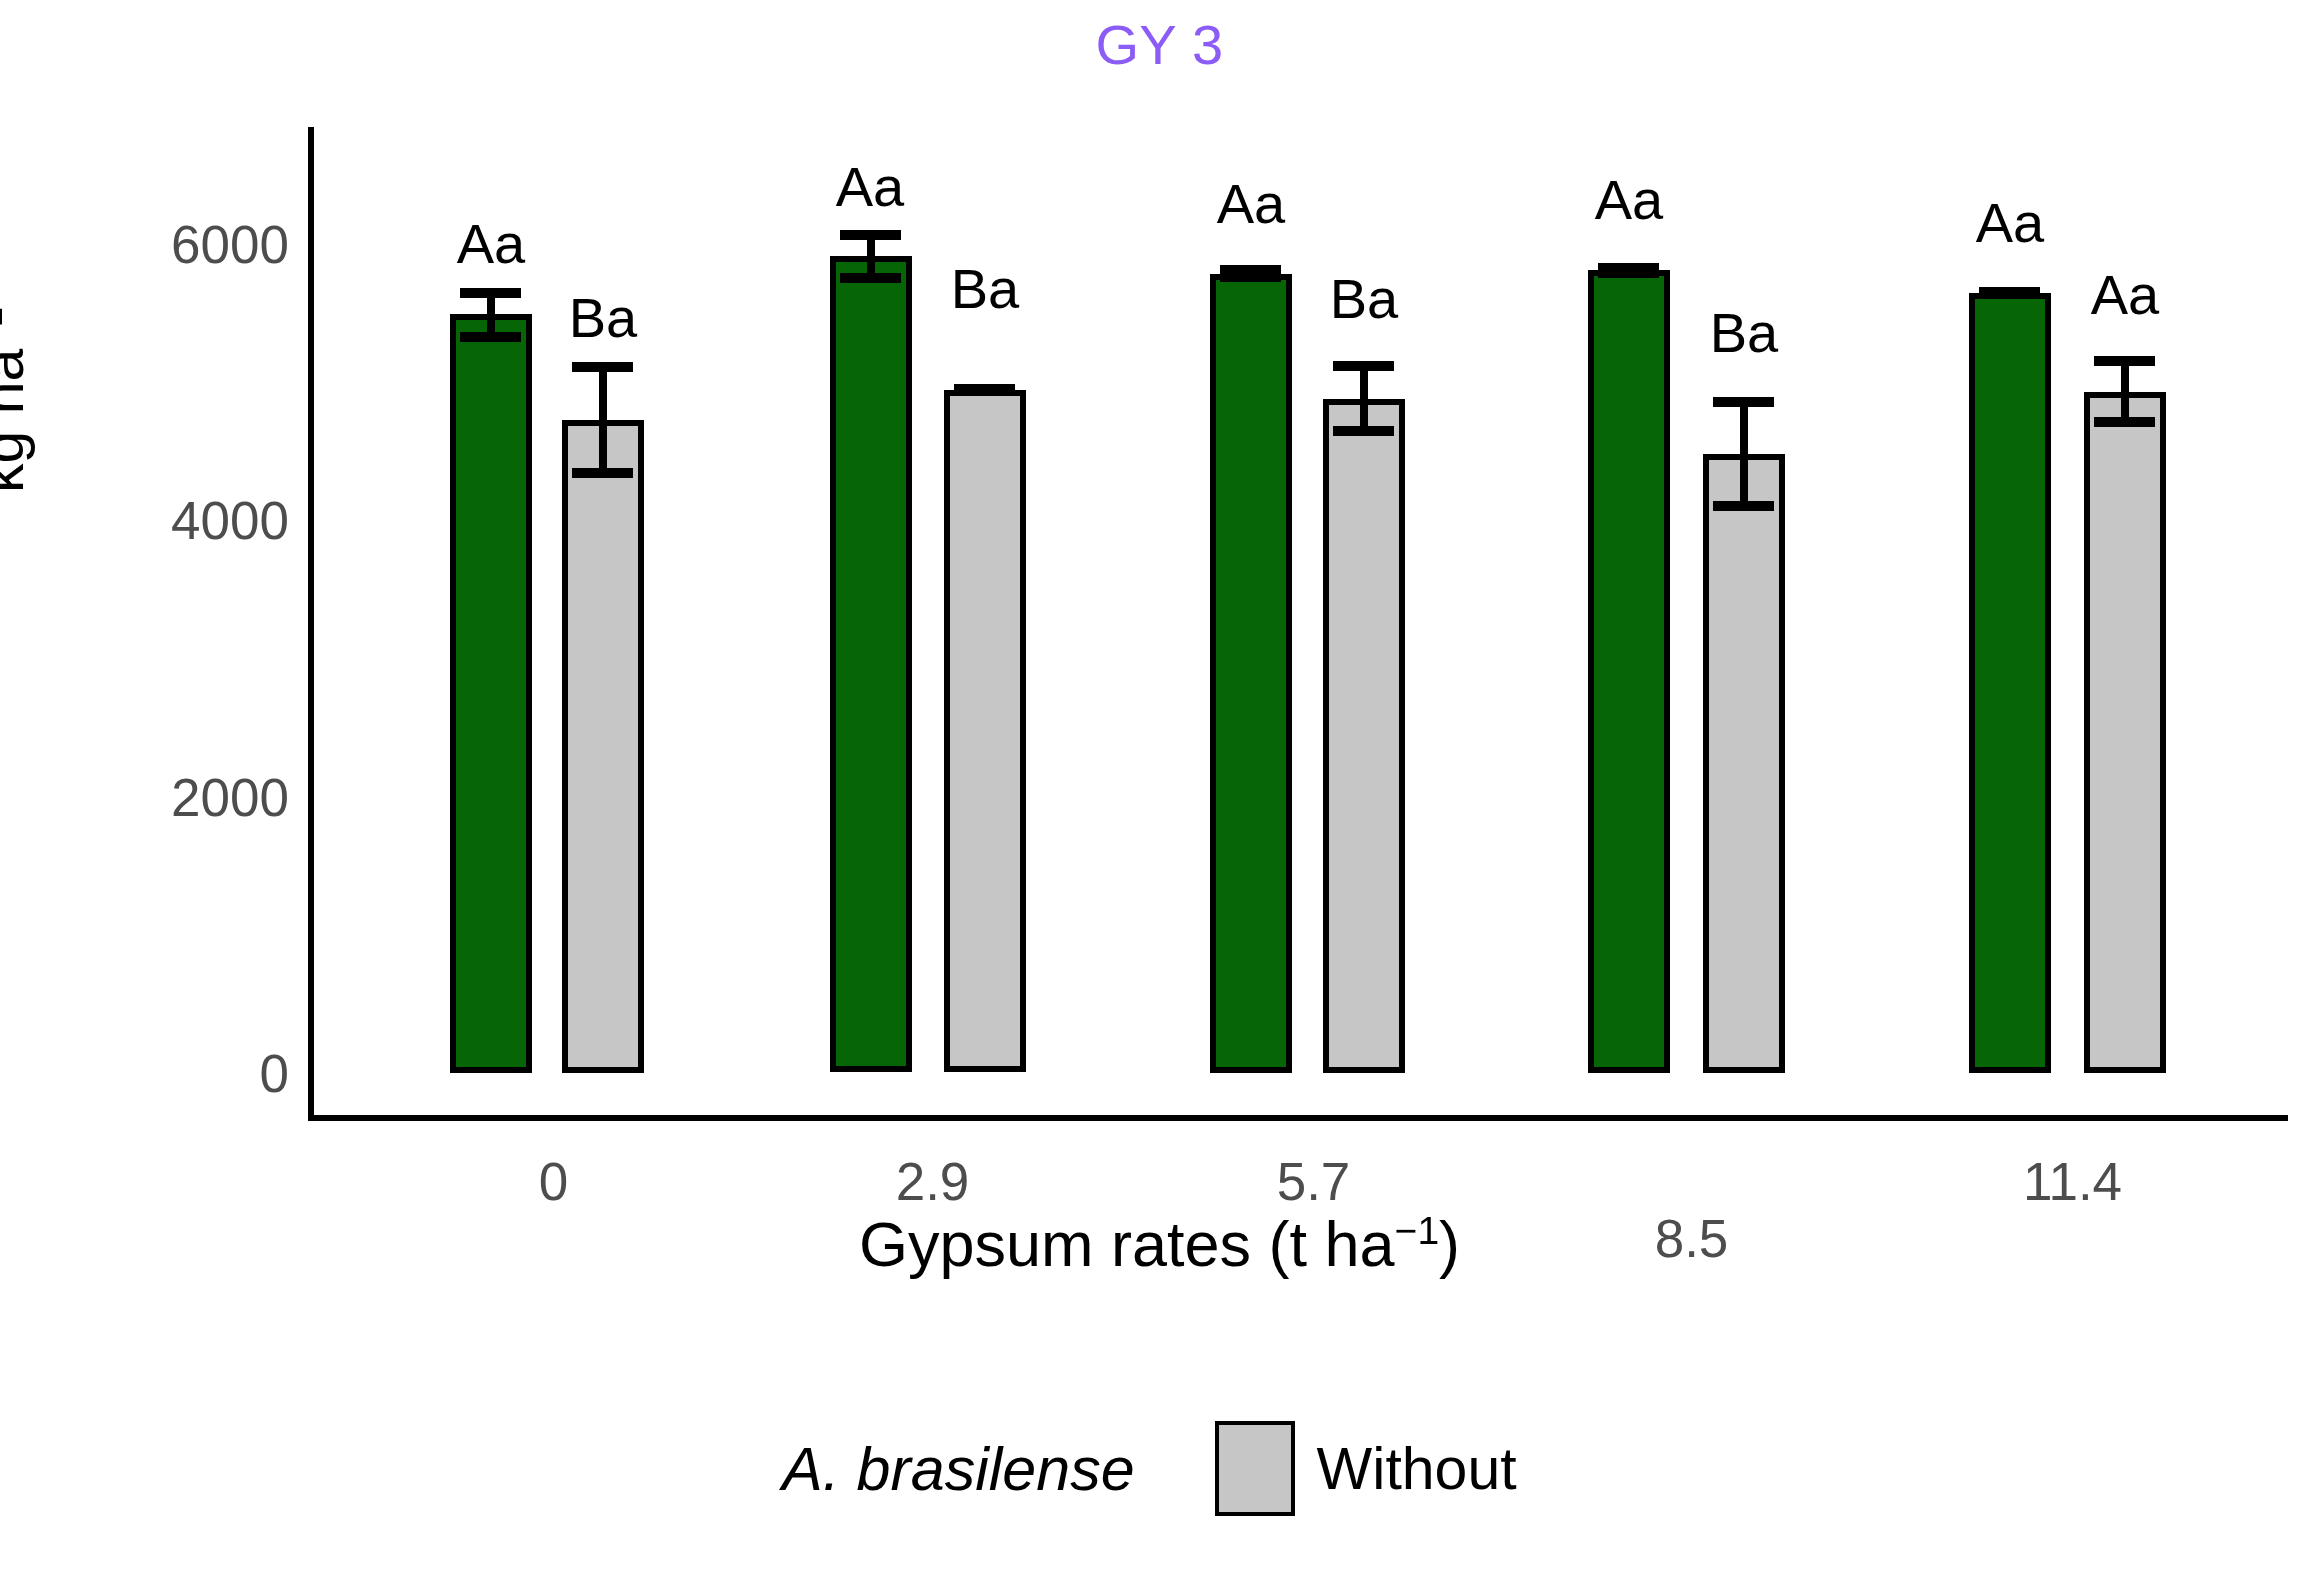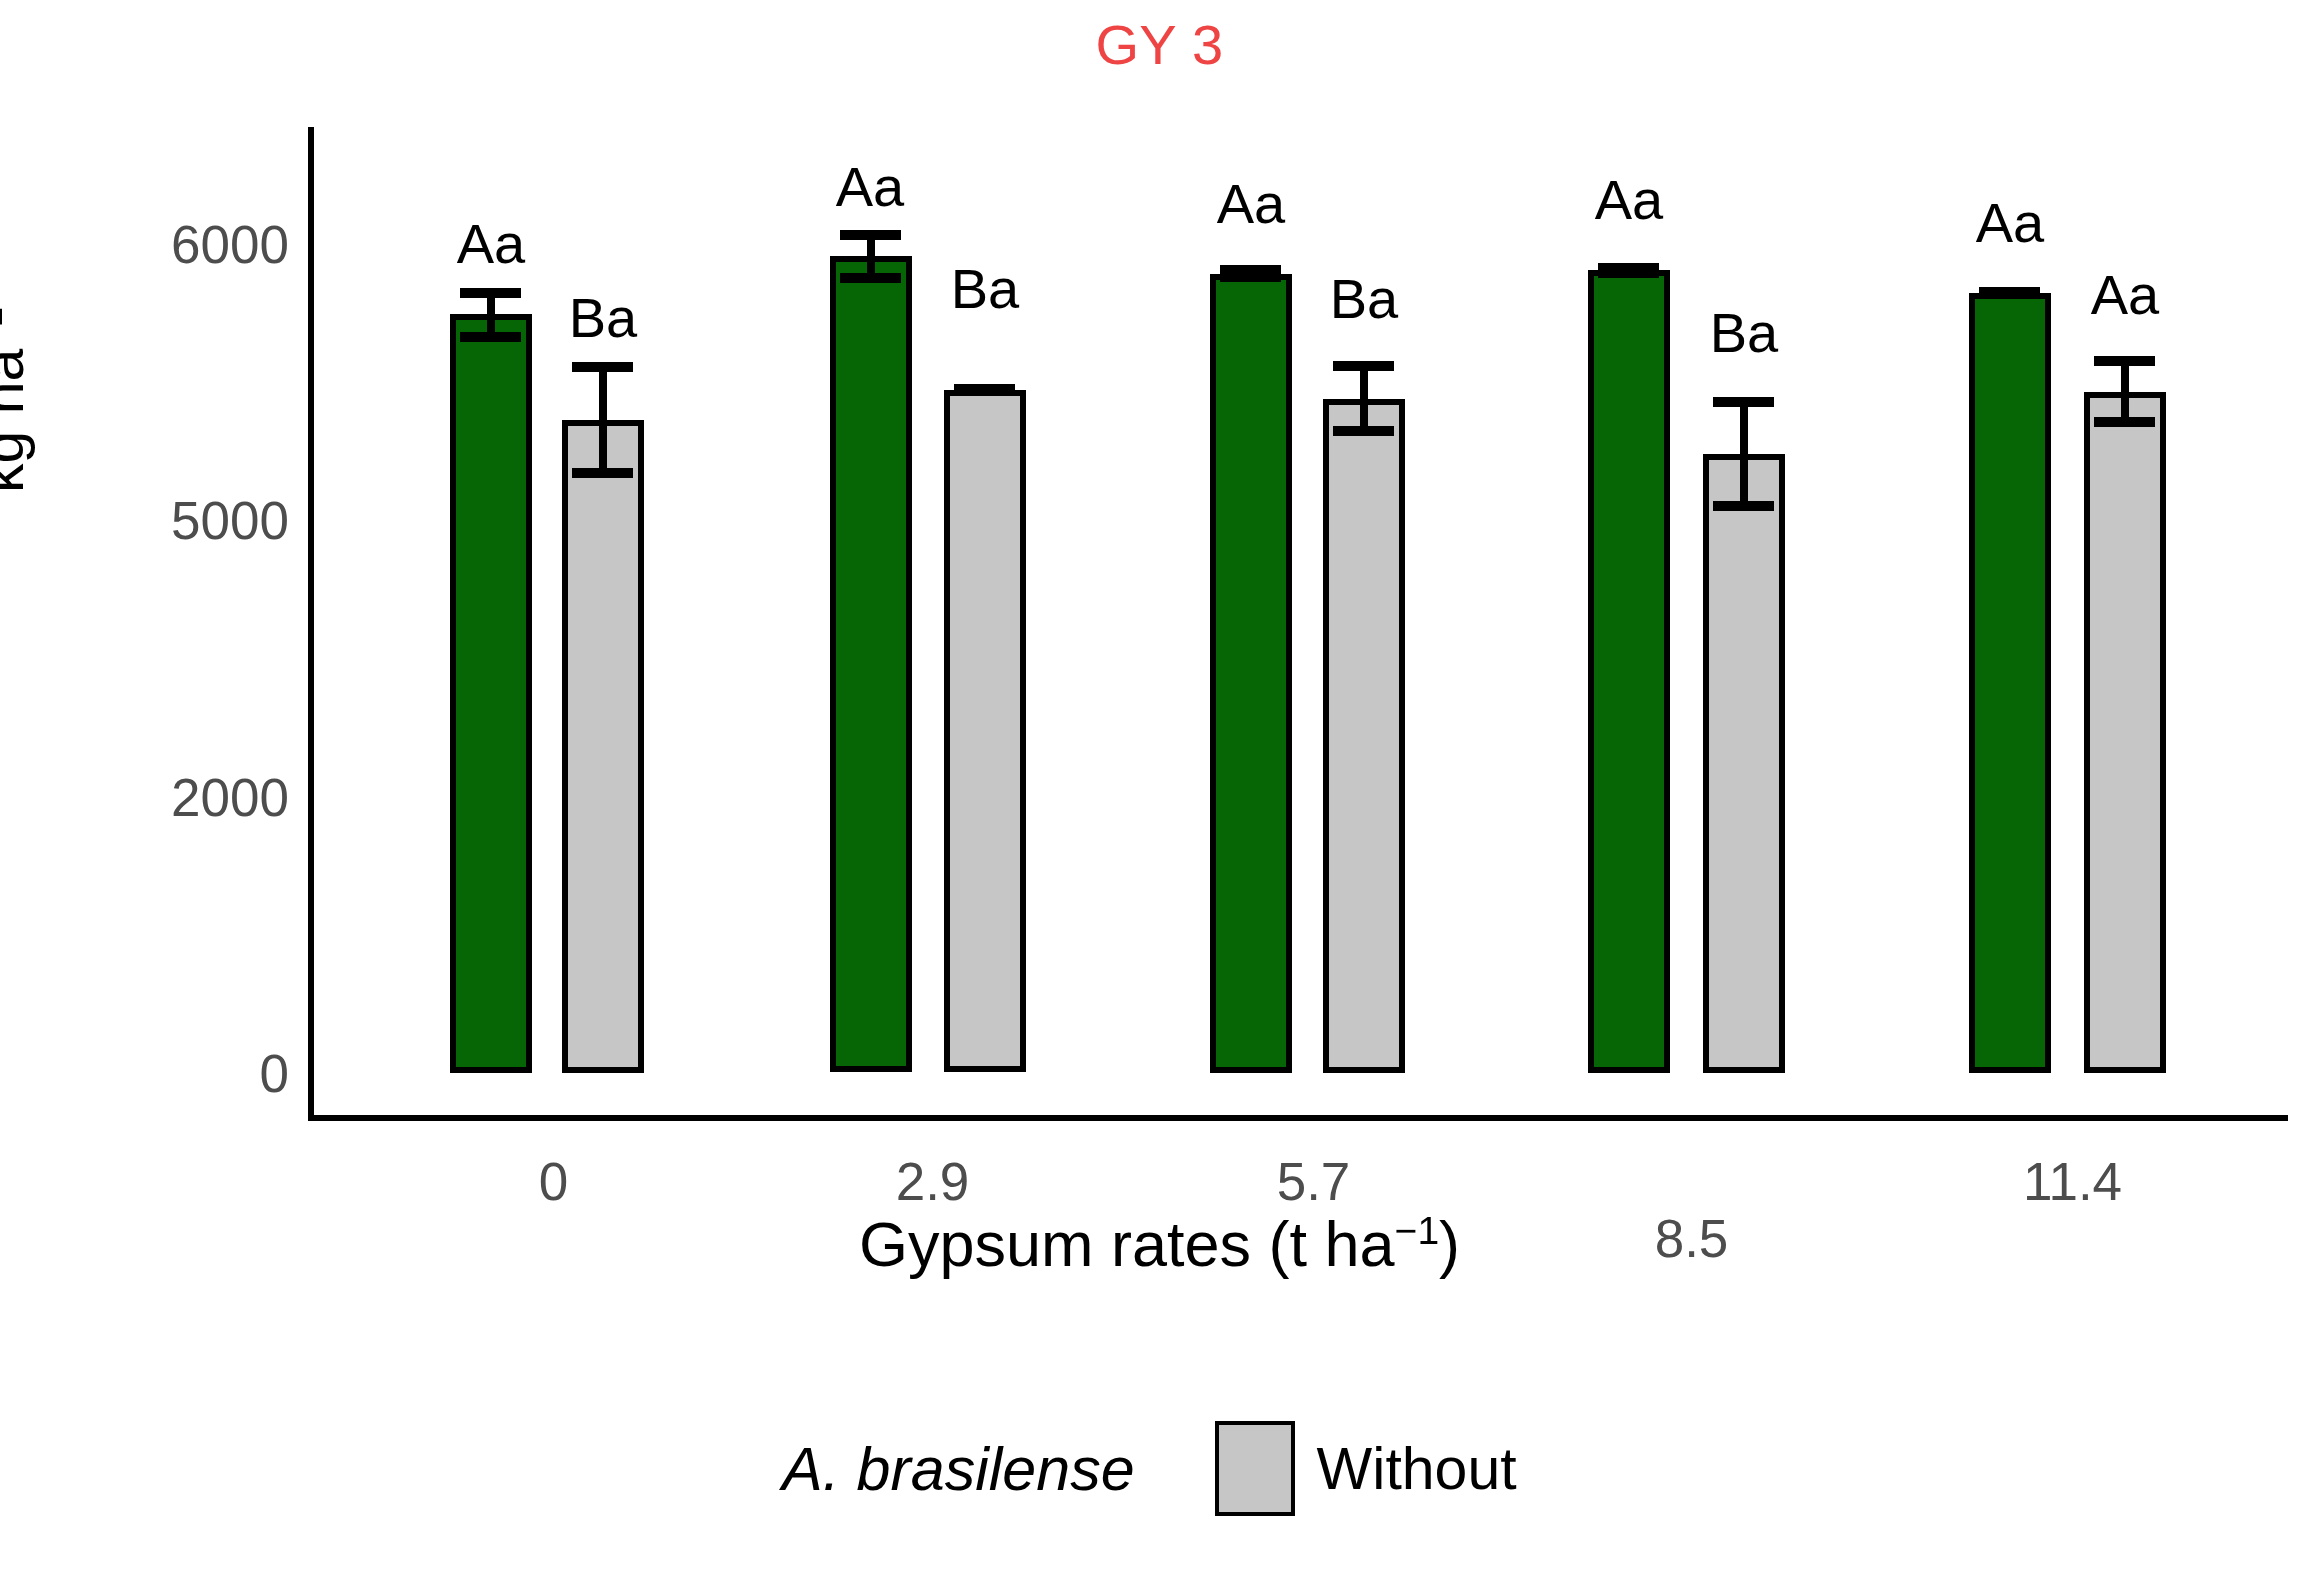--- a/index.html
+++ b/index.html
@@ -2,21 +2,21 @@
 <html style="font-size:13.6px"><head>
 <meta charset="utf-8">
 <style>
   html,body{margin:0;padding:0;background:#ffffff;}
   body{width:2319px;height:1577px;font-family:"Liberation Sans",sans-serif;color:#000;}
   #root{position:relative;width:2319px;height:1577px;background:#fff;overflow:hidden;}
 
   
   #chart-title{
     position:absolute;left:0;top:12px;width:2319px;text-align:center;
-    font-size:56px;color:#ef4444;letter-spacing:0.4px;
+    font-size:56px;color:#8b5cf6;letter-spacing:0.4px;
   }
 
   
   
   #panel{position:absolute;left:308px;top:127px;width:1980px;height:988px;}
 
   .axis-line{position:absolute;background:#000;}
   #y-axis-line{left:0;top:0;width:6px;height:988px;}
   #x-axis-line{left:0;top:988px;width:1980px;height:6px;}
   .y-label{
@@ -77,21 +77,21 @@
 </head>
 <body>
 
 <div id="root">
 
   <div id="chart-title">GY 3</div>
 
   <div id="y-axis-title">kg ha<sup>−1</sup></div>
 
   <div class="y-label" style="left:34px;top:218px;">6000</div>
-  <div class="y-label" style="left:34px;top:494px;">5000</div>
+  <div class="y-label" style="left:34px;top:494px;">4000</div>
   <div class="y-label" style="left:34px;top:771px;">2000</div>
   <div class="y-label" style="left:34px;top:1047px;">0</div>
 
   <div id="panel">
     <div class="axis-line" id="y-axis-line"></div>
     <div class="axis-line" id="x-axis-line"></div>
 
     <div class="bar with" style="left:142px;top:187px;width:82px;height:759px;"></div>
     <div class="errbar" style="left:142px;top:161px;width:82px;height:54px;">
       <div class="err-stem"></div>

